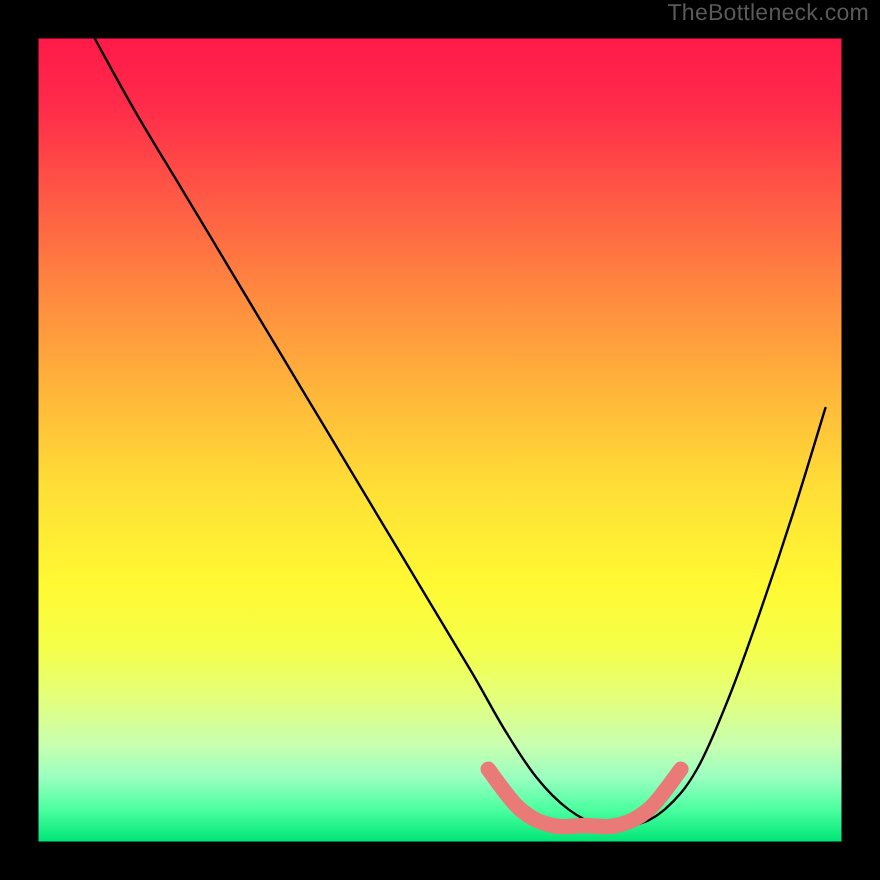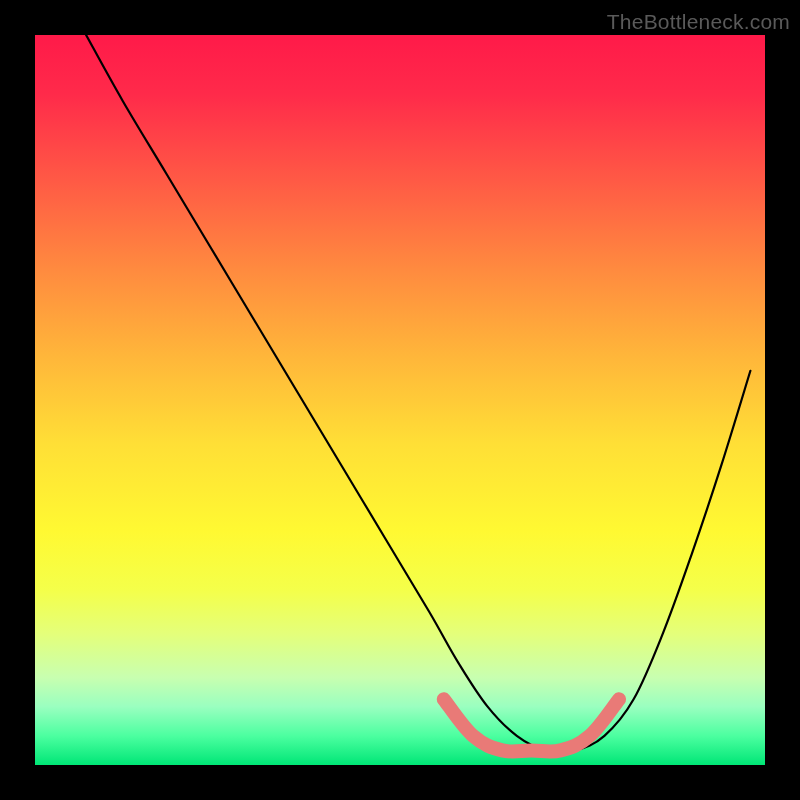--- a/index.html
+++ b/index.html
@@ -27,21 +27,21 @@
       #f4ff4a 76%,
       #e4ff7a 82%,
       #c8ffb0 88%,
       #9affc0 92%,
       #4cffa0 96%,
       #00e676 100%
     );
   }
   .watermark {
     position: absolute;
-    top: 10px;
+    top: 0;
     right: 10px;
     font-family: Arial, Helvetica, sans-serif;
     font-size: 21px;
     color: #5a5a5a;
     letter-spacing: 0.2px;
   }
   svg.overlay {
     position: absolute;
     left: 0;
     top: 0;

